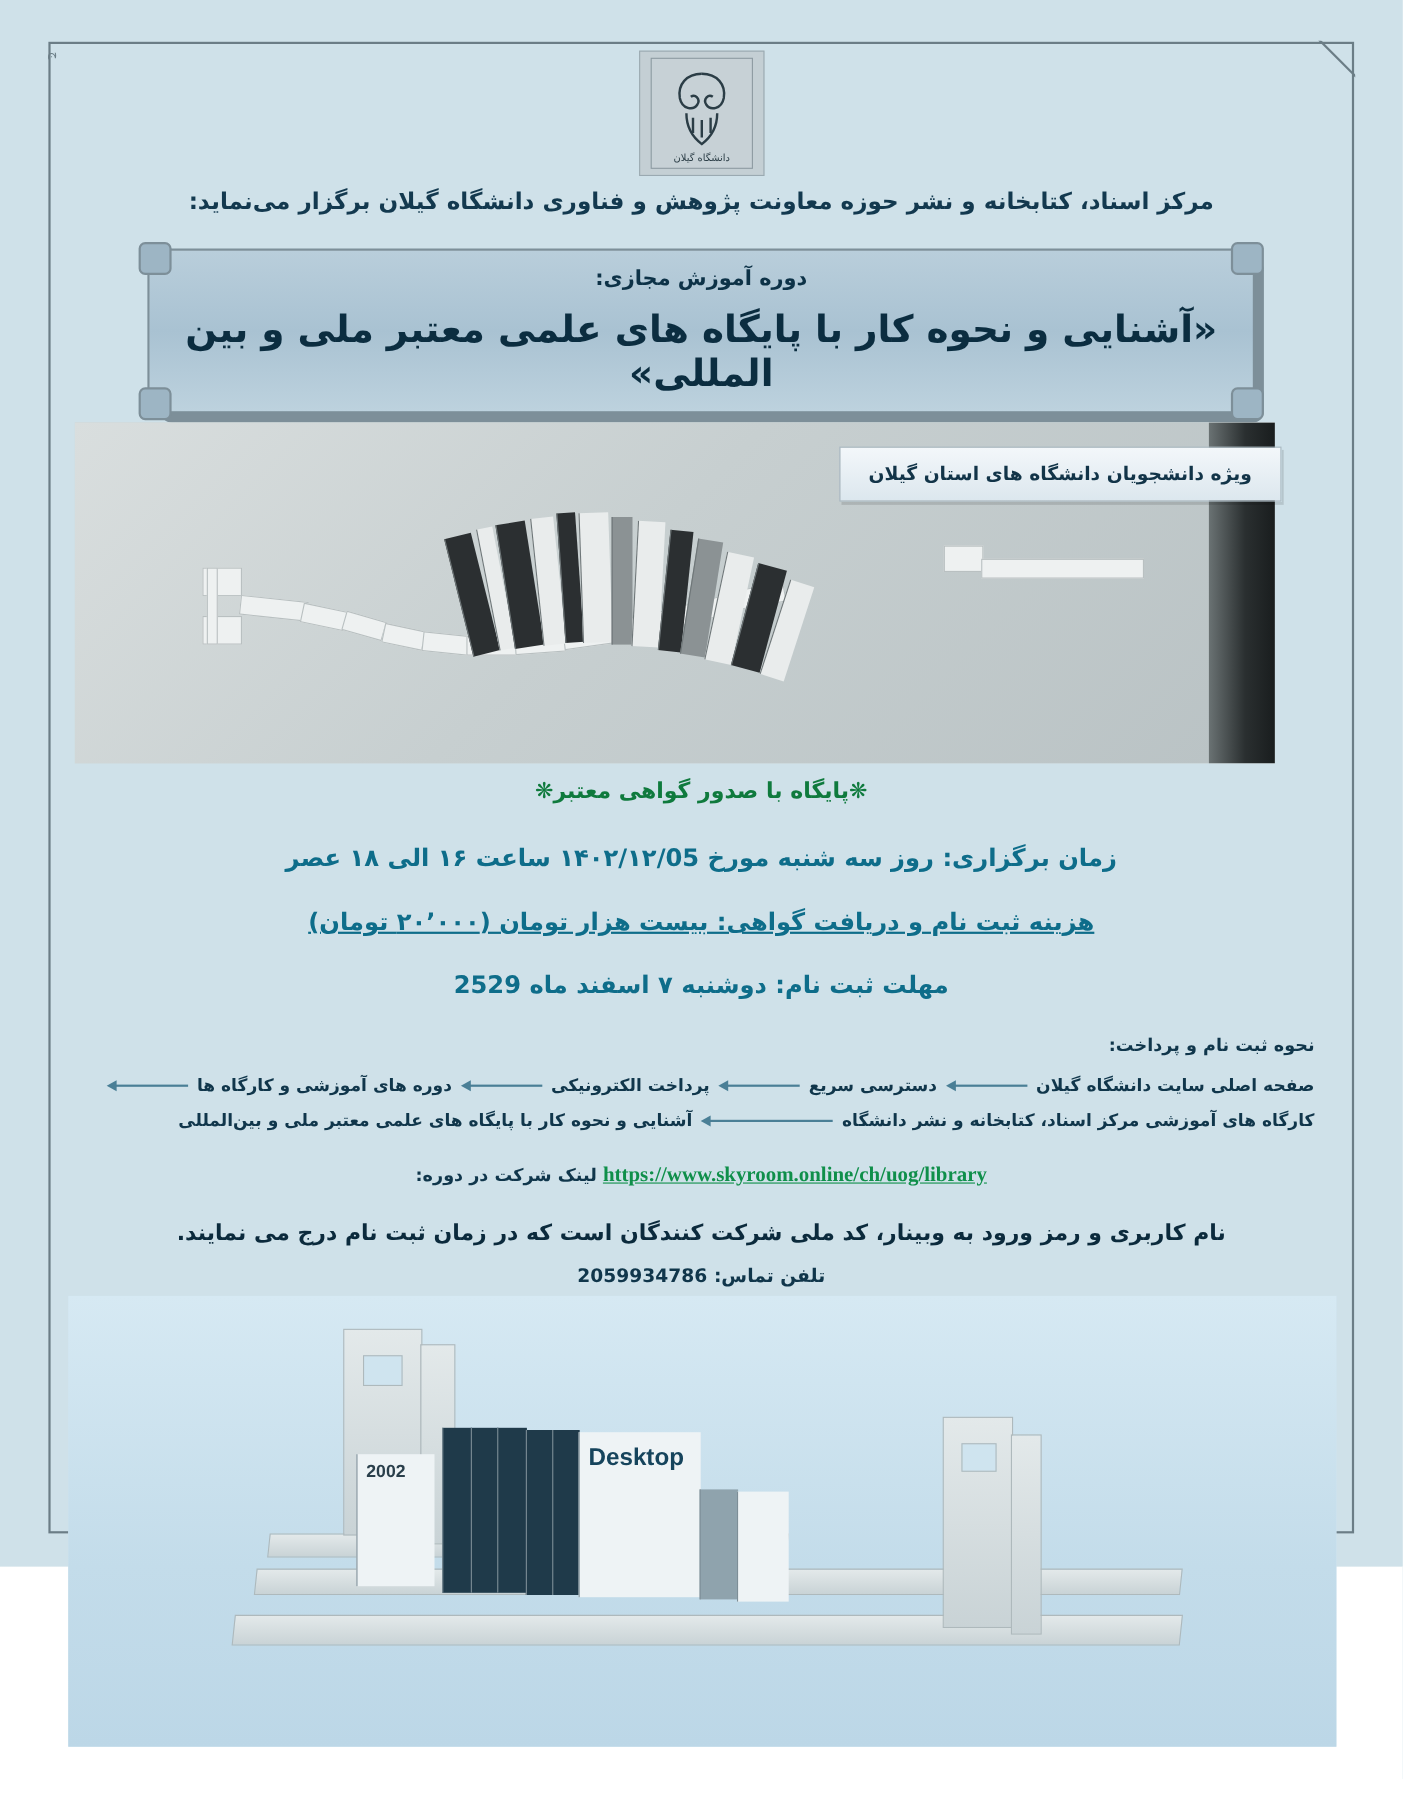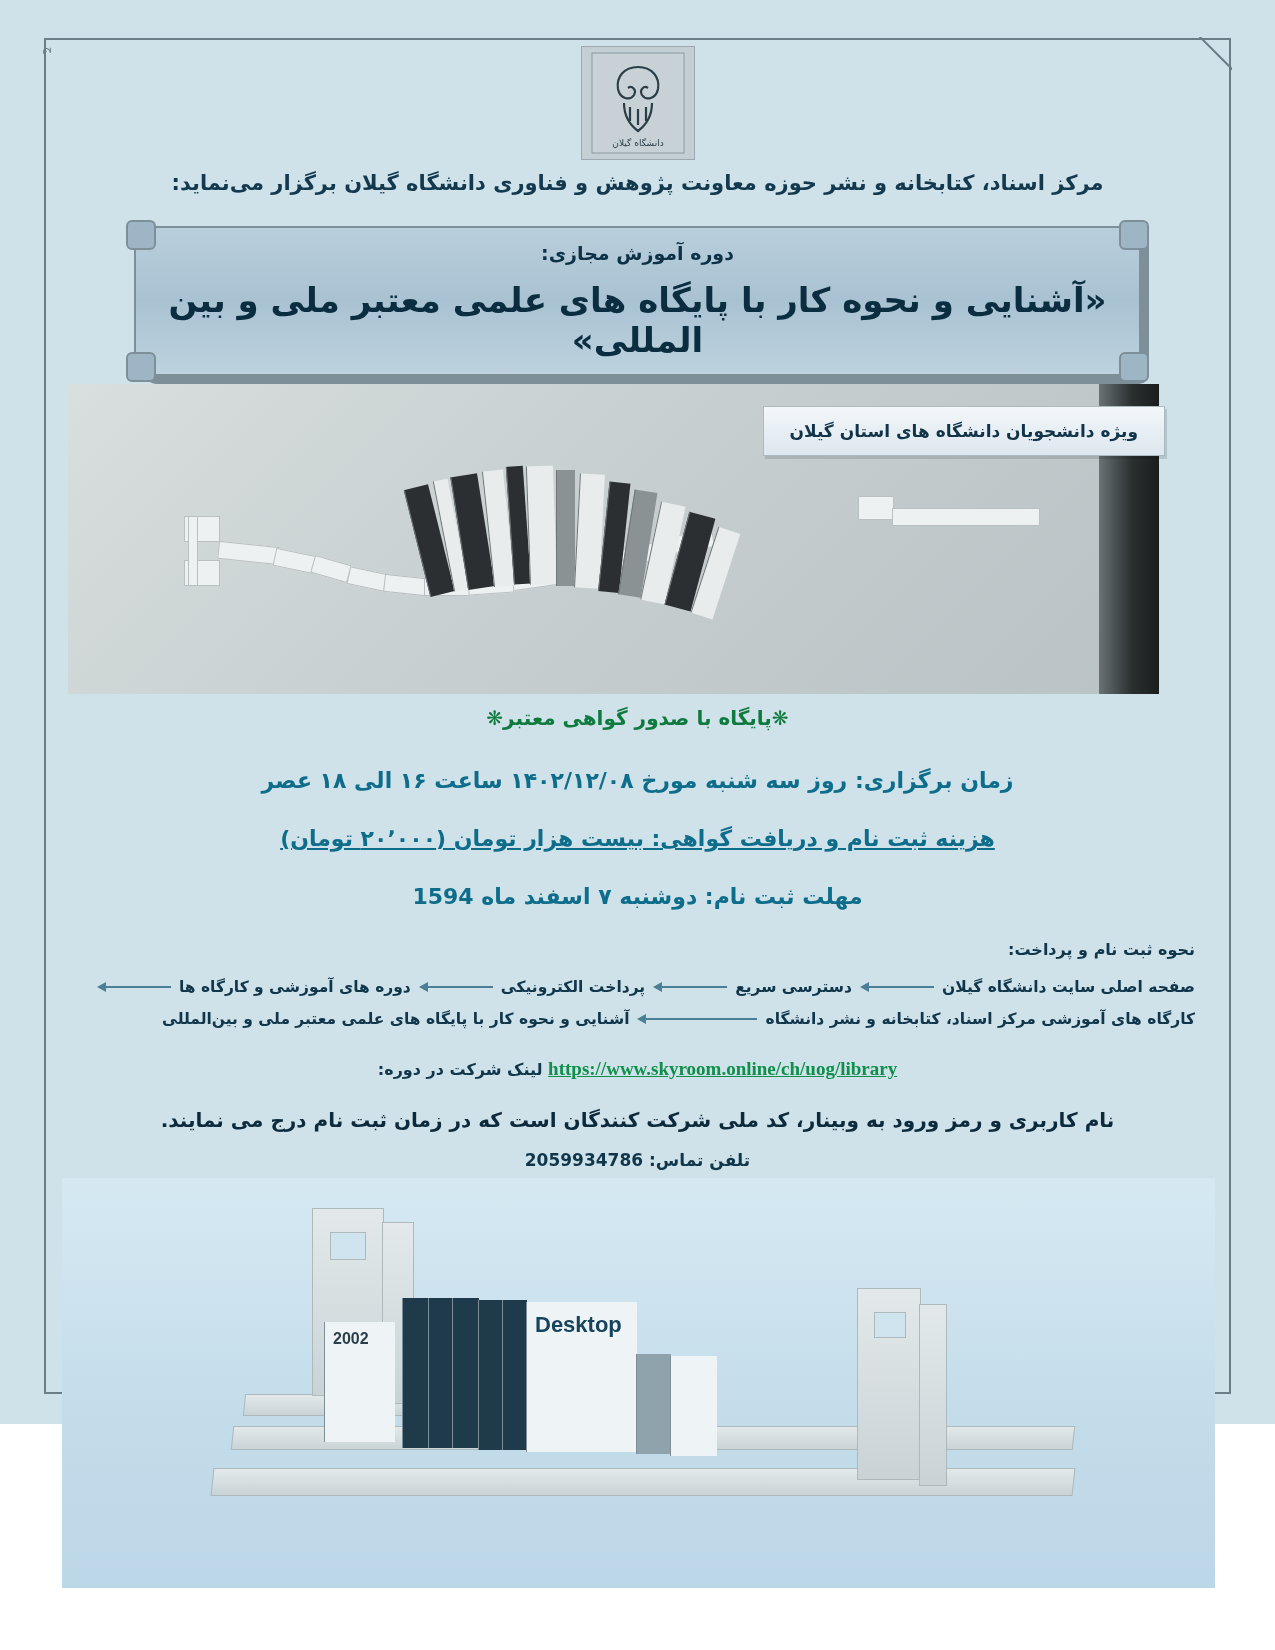--- a/index.html
+++ b/index.html
@@ -435,23 +435,23 @@
     <div class="book mid" style="left:550px; bottom:98px; width:22px; height:106px; transform:rotate(9deg);"></div>
     <div class="book white" style="left:572px; bottom:92px; width:24px; height:100px; transform:rotate(12deg);"></div>
     <div class="book" style="left:596px; bottom:86px; width:26px; height:96px; transform:rotate(15deg);"></div>
     <div class="book white" style="left:622px; bottom:78px; width:22px; height:90px; transform:rotate(18deg);"></div>
   </div>
 
   <div class="badge">ویژه دانشجویان دانشگاه های استان گیلان</div>
 
   <div class="note-green">❋پایگاه با صدور گواهی معتبر❋</div>
 
-  <div class="info l1">زمان برگزاری: روز سه شنبه مورخ ۱۴۰۲/۱۲/۰۸ ساعت ۱۶ الی ۱۸ عصر</div>
+  <div class="info l1">زمان برگزاری: روز سه شنبه مورخ ۱۴۰۲/۱۲/05 ساعت ۱۶ الی ۱۸ عصر</div>
   <div class="info l2">هزینه ثبت نام و دریافت گواهی: بیست هزار تومان (۲۰٬۰۰۰ تومان)</div>
-  <div class="info l3">مهلت ثبت نام: دوشنبه ۷ اسفند ماه 1594</div>
+  <div class="info l3">مهلت ثبت نام: دوشنبه ۷ اسفند ماه 2529</div>
 
   <div class="path-head">نحوه ثبت نام و پرداخت:</div>
 
   <div class="path-row r1">
     <span>صفحه اصلی سایت دانشگاه گیلان</span>
     <span class="arrow"></span>
     <span>دسترسی سریع</span>
     <span class="arrow"></span>
     <span>پرداخت الکترونیکی</span>
     <span class="arrow"></span>

